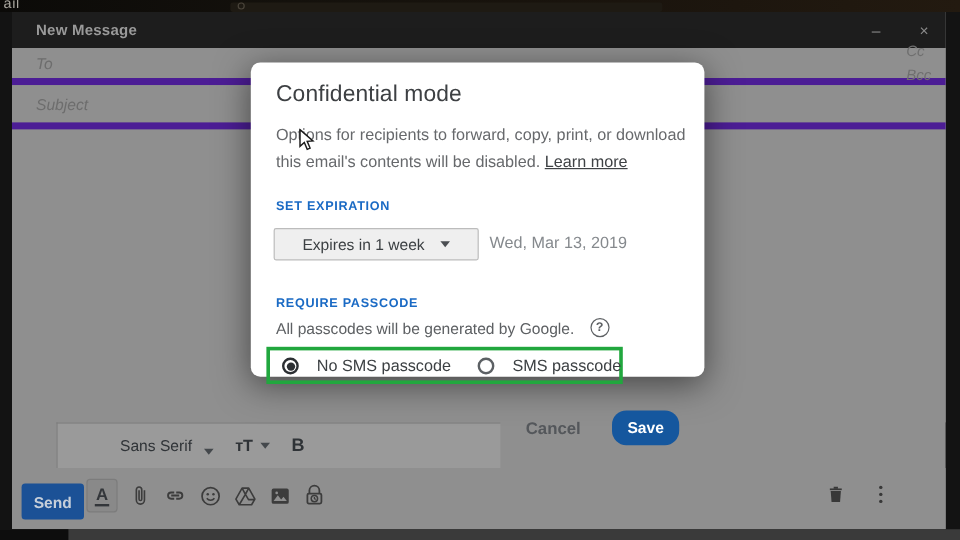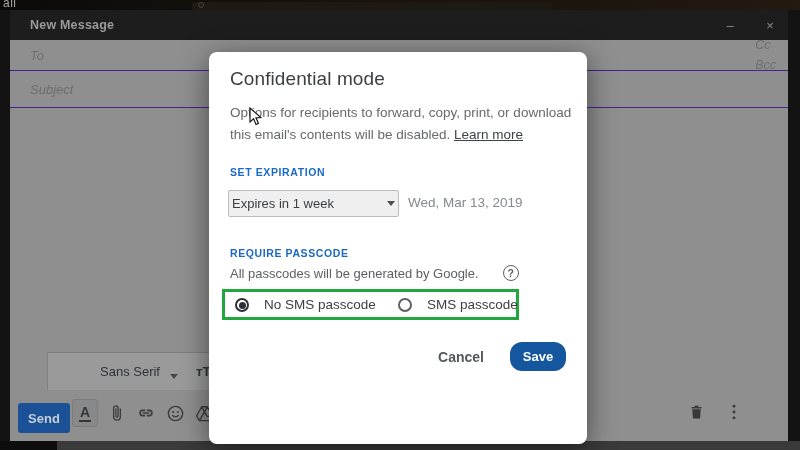--- a/index.html
+++ b/index.html
@@ -14,21 +14,21 @@
   .top-strip .search-ghost { position:absolute; left:192px; top:2px; width:360px; height:8px; background:#1e1a13; border-radius:2px; }
   .top-strip .search-glyph { position:absolute; left:198px; top:2px; width:6px; height:6px; border:1px solid #4a443a; border-radius:50%; }
 
   
   .compose { position:absolute; left:10px; top:10px; width:778px; height:431px; background:#8f8f8f; }
   .compose-header { position:absolute; left:0; top:0; width:778px; height:30px; background:#1d1d1d; display:flex; align-items:center; }
   .compose-title { margin-left:20px; color:#9a9a9a; font-size:12.5px; font-weight:bold; letter-spacing:.2px; }
   .win-controls { position:absolute; right:0; top:0; height:30px; display:flex; align-items:center; gap:24px; padding-right:10px; }
   .win-btn { color:#8b8b8b; font-size:13px; width:16px; text-align:center; cursor:default; }
 
-  .row { position:absolute; left:0; width:778px; background:#8f8f8f; border-bottom:1px solid #4c1d95;font-style:italic; }
+  .row { position:absolute; left:0; width:778px; background:#8f8f8f; border-bottom:6px solid #4c1d95;font-style:italic; }
   .to-row { top:30px; height:31px; }
   .subject-row { top:61px; height:37px; }
   .field-label { position:absolute; left:20px; top:50%; transform:translateY(-50%); color:#6d6d6d; font-size:13px; }
   .ccbcc { position:absolute; right:12px; top:50%; transform:translateY(-50%); color:#6f6f6f; font-size:12.5px; display:flex; gap:6px;flex-direction:column; }
   .body-area { position:absolute; left:0; top:98px; width:778px; height:244px; background:#8f8f8f; }
 
   .format-bar { position:absolute; left:37px; top:342px; width:370px; height:38px; background:#9a9a9a;
     border-top:1px solid #7e7e7e; border-left:1px solid #7e7e7e; display:flex; align-items:center; color:#33363a; }
   .font-select { margin-left:52px; font-size:13px; color:#2f3337; display:flex; align-items:flex-end; gap:10px; }
   .caret-down { width:0; height:0; border-left:4px solid transparent; border-right:4px solid transparent; border-top:5px solid #44484c; }
@@ -43,34 +43,34 @@
     display:flex; align-items:center; justify-content:center; }
   .a-glyph { font-size:14px; font-weight:bold; color:#33363a; border-bottom:2px solid #33363a; line-height:15px; padding:0 1px; }
   .ico { width:20px; height:20px; display:flex; align-items:center; justify-content:center; }
   .ico svg { display:block; }
   .right-icons { position:absolute; right:44px; top:12px; display:flex; align-items:center; gap:18px; }
 
   .bottom-strip { position:absolute; left:0; top:441px; width:800px; height:9px; background:#3a3a3a; }
   .bottom-strip .corner { position:absolute; left:0; top:0; width:57px; height:9px; background:#0d0d0d; }
 
   
-  .dialog { position:absolute; left:209px; top:52px; width:378px; height:392px; background:#ffffff; border-radius:8px;
+  .dialog { position:absolute; left:209px; top:52px; width:378px; height:262px; background:#ffffff; border-radius:8px;
     box-shadow:0 6px 28px rgba(0,0,0,.5); }
   .dlg-title { position:absolute; left:21px; top:16px; font-size:19px; color:#3d4043; letter-spacing:.1px; }
   .dlg-desc { position:absolute; left:21px; top:50px; width:345px; font-size:13.5px; line-height:1.6; color:#67696c; }
   .learn-more { color:#3f4245; text-decoration:underline; cursor:pointer; }
   .sec-label { position:absolute; left:21px; font-size:10.5px; font-weight:bold; letter-spacing:.6px; color:#1a6ac4; }
   .exp-label { top:114px; }
   .pass-label { top:195px; }
   .dropdown { position:absolute; left:19px; top:138px; width:171px; height:27px; background:#efefef;
-    border:1px solid #bcbcbc; border-radius:2px; display:flex; align-items:center; padding:0 3px; cursor:pointer; }
+    border:1px solid #bcbcbc; border-radius:2px; display:flex; align-items:center; padding:0 23px; cursor:pointer; }
   .dropdown .dd-text { font-size:13px; color:#3c4043; flex:1; }
   .dd-caret { width:0; height:0; border-left:4px solid transparent; border-right:4px solid transparent; border-top:5px solid #4b4e52; }
   .exp-date { position:absolute; left:199px; top:143px; font-size:13.5px; color:#85898d; }
-  .pass-note-row { position:absolute; left:21px; top:213px; display:flex; align-items:center; gap:24px; }
+  .pass-note-row { position:absolute; left:21px; top:213px; display:flex; align-items:center; gap:13px; }
   .pass-note { font-size:13px; color:#5d6063; }
   .help-circ { width:16px; height:16px; border:1.5px solid #5d6063; border-radius:50%; color:#5d6063;
     font-size:10.5px; font-weight:bold; display:flex; align-items:center; justify-content:center; cursor:pointer; }
   .green-box { position:absolute; left:13px; top:237px; width:297px; height:31px; border:3px solid #21a73e;padding-left:38px; }
   .radio-opt { position:absolute; top:0; height:25px; display:flex; align-items:center; gap:15px; cursor:pointer; }
   .radio-opt.first { left:10px; }
   .radio-opt.second { left:173px; }
   .radio { width:14px; height:14px; border-radius:50%; position:relative; }
   .radio.sel { border:2px solid #2c2f33; }
   .radio.sel::after { content:""; position:absolute; left:2px; top:2px; width:7px; height:7px; border-radius:50%; background:#2c2f33; }

